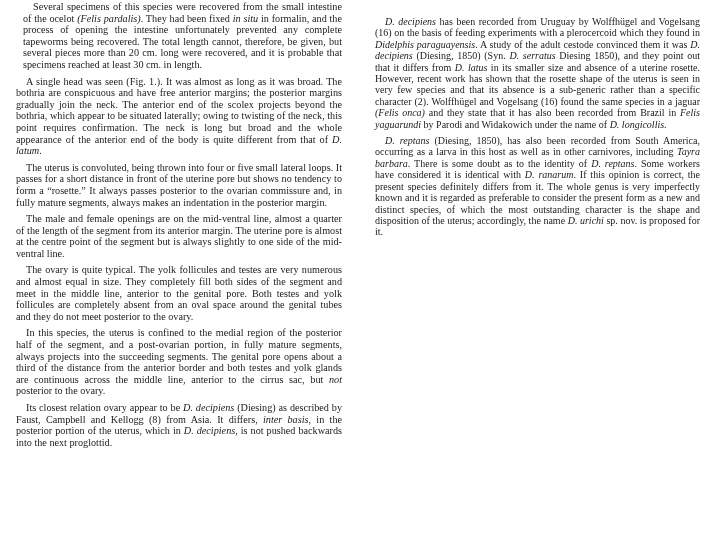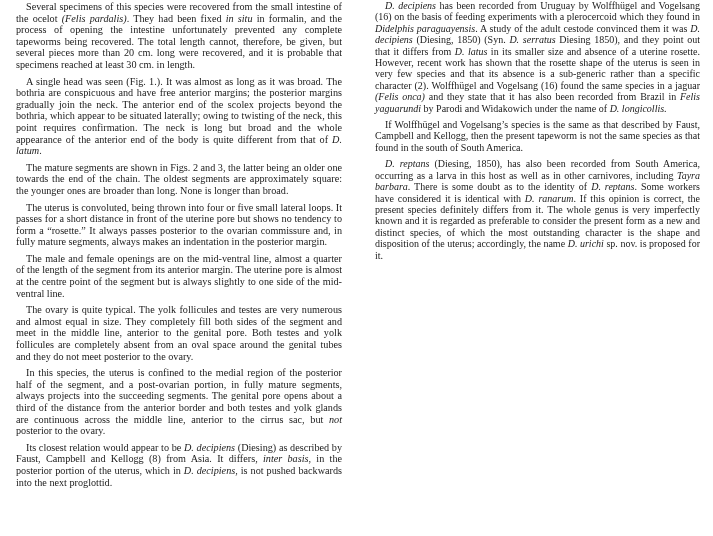--- a/index.html
+++ b/index.html
@@ -4,39 +4,37 @@
 <style>
   html, body { margin: 0; padding: 0; background: #ffffff; }
   body { width: 713px; height: 536px; overflow: hidden; position: relative;
          font-family: "Liberation Serif", "DejaVu Serif", serif; color: #1a1a1a; }
   .col { position: absolute; top: 0; }
   .col-left { left: 16px; width: 326px; }
   .col-right { left: 375px; width: 325px; }
   .heading { text-align: center; font-size: 10px; margin-top: 14px; height: 14px; line-height: 14px; }
   .para { font-size: 10.2px; line-height: 11.6px; text-align: justify; text-indent: 10px; margin: 0 0 5px 0; }
   .col-right .para { font-size: 10px; line-height: 11.4px; }
-  .col-left .para.first { margin-top: 1px; }
-  .col-right .para.first { }
+  .col-left .para.first { margin-top: 1px; margin-left: 7px; }
+  .col-right .para.first { margin-top: 16px; }
   i { font-style: italic; }
 </style>
 </head>
 <body>
 
 <div class="col col-left">
   <div id="left-paras">
       <p class="para first"><span>Several specimens of this species were recovered from the small intestine of the ocelot </span><i>(Felis pardalis)</i><span>.  They had been fixed </span><i>in situ</i><span> in formalin, and the process of opening the intestine unfortunately prevented any complete tapeworms being recovered.  The total length cannot, therefore, be given, but several pieces more than 20 cm. long were recovered, and it is probable that specimens reached at least 30 cm. in length.</span></p>
       <p class="para"><span>A single head was seen (Fig. 1.).  It was almost as long as it was broad. The bothria are conspicuous and have free anterior margins; the posterior margins gradually join the neck.  The anterior end of the scolex projects beyond the bothria, which appear to be situated laterally; owing to twisting of the neck, this point requires confirmation.  The neck is long but broad and the whole appearance of the anterior end of the body is quite different from that of </span><i>D. latum</i><span>.</span></p>
-      <p class="para"><span>The mature segments are shown in Figs. 2 and 3, the latter being an older one towards the end of the chain.  The oldest segments are approximately square:  the younger ones are broader than long.  None is longer than broad.</span></p>
       <p class="para"><span>The uterus is convoluted, being thrown into four or five small lateral loops. It passes for a short distance in front of the uterine pore but shows no tendency to form a “rosette.”  It always passes posterior to the ovarian commissure and, in fully mature segments, always makes an indentation in the posterior margin.</span></p>
       <p class="para"><span>The male and female openings are on the mid-ventral line, almost a quarter of the length of the segment from its anterior margin.  The uterine pore is almost at the centre point of the segment but is always slightly to one side of the mid-ventral line.</span></p>
       <p class="para"><span>The ovary is quite typical.   The yolk follicules and testes are very numerous and almost equal in size.  They completely fill both sides of the segment and meet in the middle line, anterior to the genital pore.  Both testes and yolk follicules are completely absent from an oval space around the genital tubes and they do not meet posterior to the ovary.</span></p>
       <p class="para"><span>In this species, the uterus is confined to the medial region of the posterior half of the segment, and a post-ovarian portion, in fully mature segments, always projects into the succeeding segments.  The genital pore opens about a third of the distance from the anterior border and both testes and yolk glands are continuous across the middle line, anterior to the cirrus sac, but </span><i>not</i><span> posterior to the ovary.</span></p>
-      <p class="para"><span>Its closest relation would appear to be </span><i>D. decipiens</i><span> (Diesing) as described by Faust, Campbell and Kellogg (8) from Asia.  It differs, </span><i>inter basis</i><span>, in the posterior portion of the uterus, which in </span><i>D. decipiens</i><span>, is not pushed backwards into the next proglottid.</span></p>
+      <p class="para"><span>Its closest relation ovary appear to be </span><i>D. decipiens</i><span> (Diesing) as described by Faust, Campbell and Kellogg (8) from Asia.  It differs, </span><i>inter basis</i><span>, in the posterior portion of the uterus, which in </span><i>D. decipiens</i><span>, is not pushed backwards into the next proglottid.</span></p>
     </div>
 </div>
 
 <div class="col col-right">
   <div id="right-paras">
       <p class="para first"><i>D. decipiens</i><span> has been recorded from Uruguay by Wolffhügel and Vogelsang (16) on the basis of feeding experiments with a plerocercoid which they found in </span><i>Didelphis paraguayensis</i><span>.  A study of the adult cestode convinced them it was </span><i>D. decipiens</i><span> (Diesing, 1850) (Syn. </span><i>D. serratus</i><span> Diesing 1850), and they point out that it differs from </span><i>D. latus</i><span> in its smaller size and absence of a uterine rosette.  However, recent work has shown that the rosette shape of the uterus is seen in very few species and that its absence is a sub-generic rather than a specific character (2).  Wolffhügel and Vogelsang (16) found the same species in a jaguar </span><i>(Felis onca)</i><span> and they state that it has also been recorded from Brazil in </span><i>Felis yaguarundi</i><span> by Parodi and Widakowich under the name of </span><i>D. longicollis</i><span>.</span></p>
-      <p class="para"><span>If Wolffhügel and Vogelsang’s species is the same as that described by Faust, Campbell and Kellogg, then the present tapeworm is not the same species as that found in the south of South America.</span></p>
       <p class="para"><i>D. reptans</i><span> (Diesing, 1850), has also been recorded from South America, occurring as a larva in this host as well as in other carnivores, including </span><i>Tayra barbara</i><span>.  There is some doubt as to the identity of </span><i>D. reptans</i><span>.  Some workers have considered it is identical with </span><i>D. ranarum</i><span>.  If this opinion is correct, the present species definitely differs from it.  The whole genus is very imperfectly known and it is regarded as preferable to consider the present form as a new and distinct species, of which the most outstanding character is the shape and disposition of the uterus; accordingly, the name </span><i>D. urichi</i><span> sp. nov. is proposed for it.</span></p>
     </div>
 </div>
 
 </body></html>

